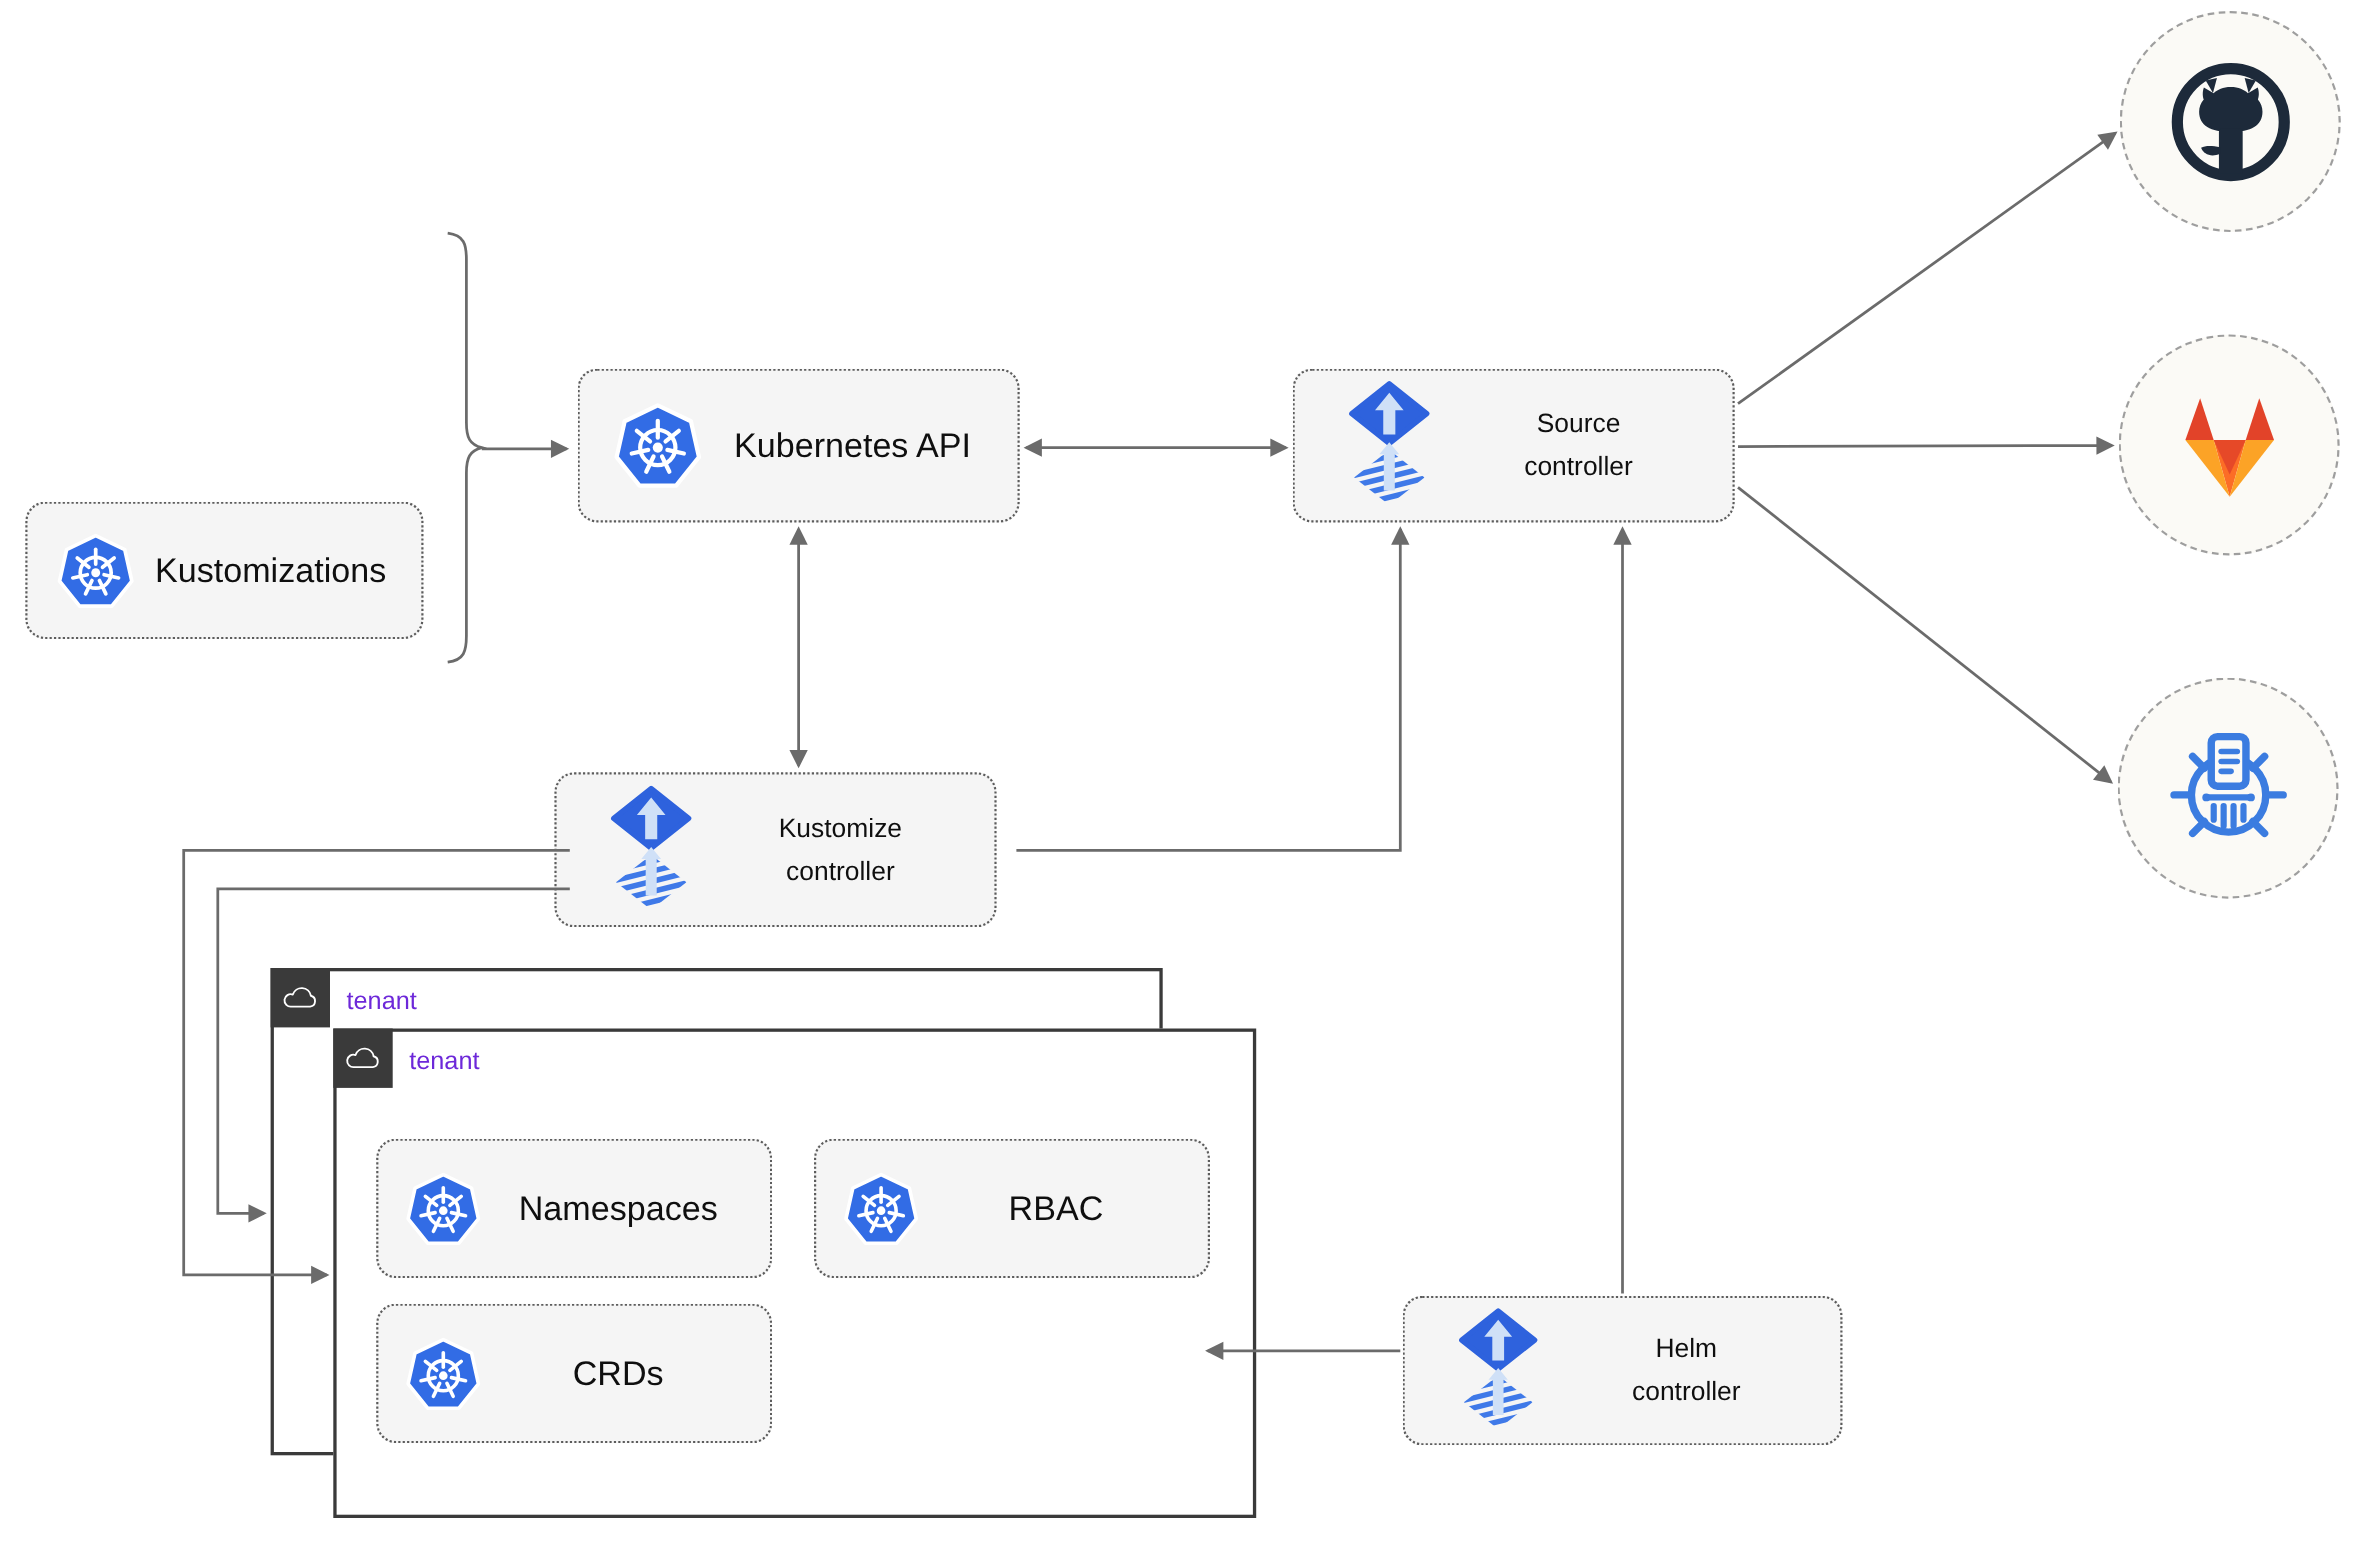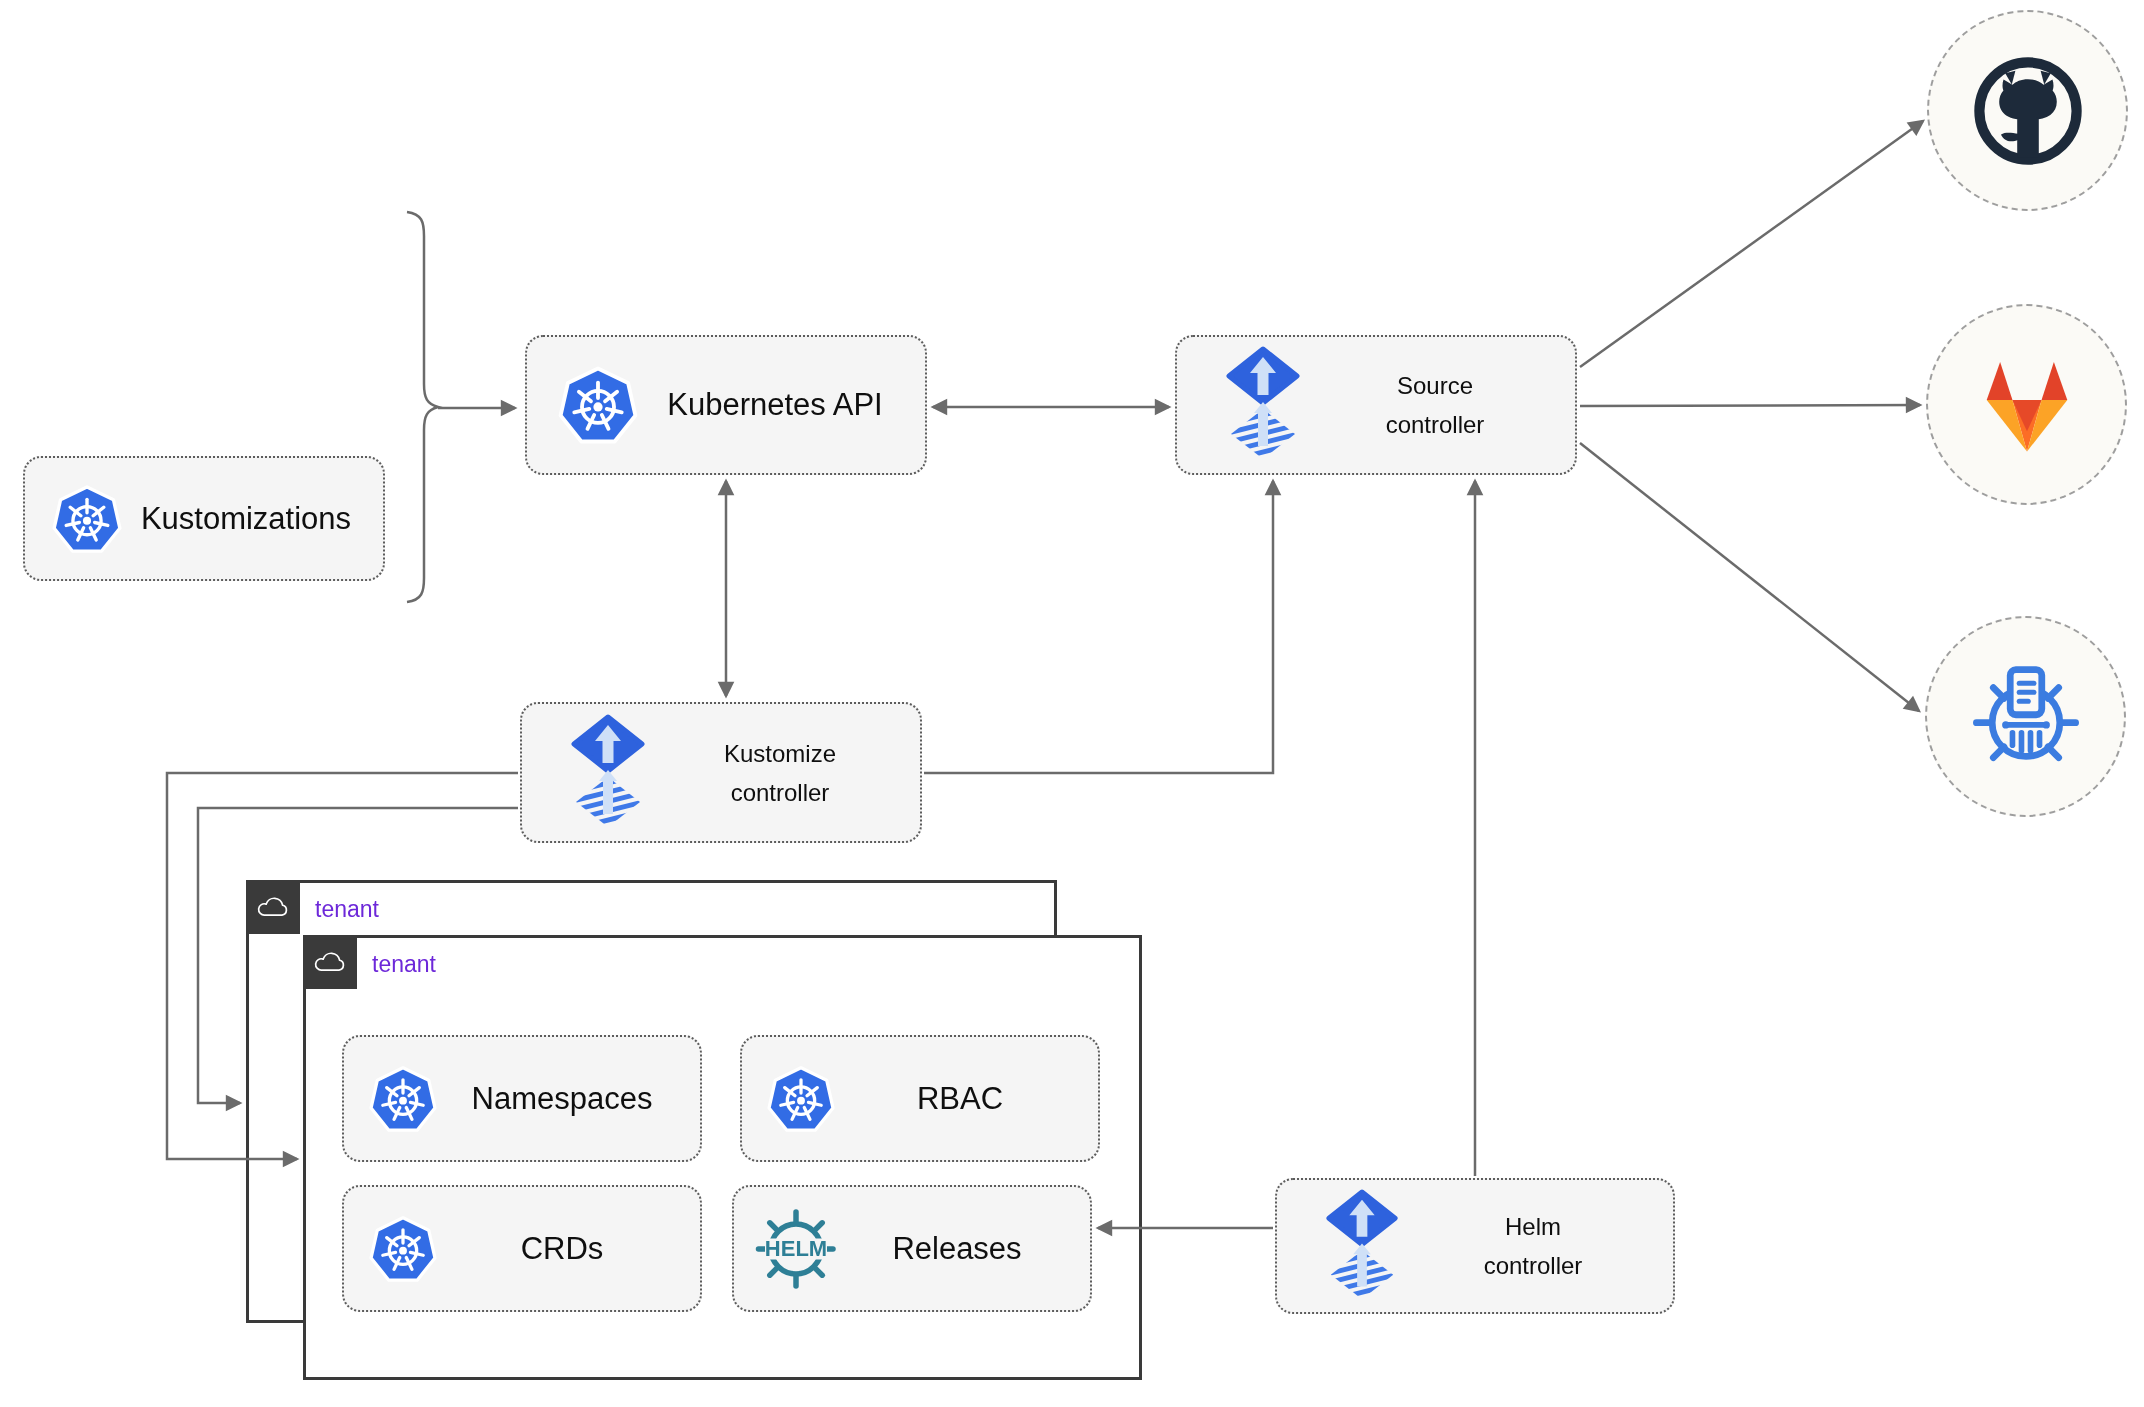--- a/index.html
+++ b/index.html
@@ -188,21 +188,21 @@
   <div class="node" style="left:1175px;top:335px;width:402px;height:140px;">
     <svg class="icon" width="92" height="118" viewBox="0 0 90 118" style="margin-left:40px;">
         <use href="#fluxicon"></use>
       </svg>
     <div class="lbl2">
       <span style="display:block">Source</span>
       <span style="display:block">controller</span>
     </div>
   </div>
 
-  <div class="node" style="left:520px;top:702px;width:402px;height:141px;justify-content:flex-end;">
+  <div class="node" style="left:504px;top:702px;width:402px;height:141px;justify-content:flex-end;">
     <svg class="icon" width="92" height="118" viewBox="0 0 90 118" style="margin-left:40px;">
         <use href="#fluxicon"></use>
       </svg>
     <div class="lbl2">
       <span style="display:block">Kustomize</span>
       <span style="display:block">controller</span>
     </div>
   </div>
 
   <div class="node" style="left:1275px;top:1178px;width:400px;height:136px;">
@@ -229,26 +229,20 @@
     <div class="lbl">RBAC</div>
   </div>
 
   <div class="node" style="left:342px;top:1185px;width:360px;height:127px;">
     <svg class="icon" width="70" height="68" viewBox="0 0 64 61" style="margin-left:24px;">
         <use href="#k8sicon"></use>
       </svg>
     <div class="lbl">CRDs</div>
   </div>
 
-  <div class="node" style="left:732px;top:1185px;width:360px;height:127px;">
-    <svg class="icon" width="84" height="84" viewBox="0 0 84 84" style="margin-left:20px;">
-        <use href="#helmicon"></use>
-      </svg>
-    <div class="lbl">Releases</div>
-  </div>
 
   <div class="endpoint" style="left:1927px;top:10px;">
     <svg width="120" height="120" viewBox="0 0 100 100">
         <use href="#ghicon"></use>
       </svg>
   </div>
   <div class="endpoint" style="left:1926px;top:304px;">
     <svg width="112" height="103" viewBox="0 0 100 92">
         <use href="#glicon"></use>
       </svg>

